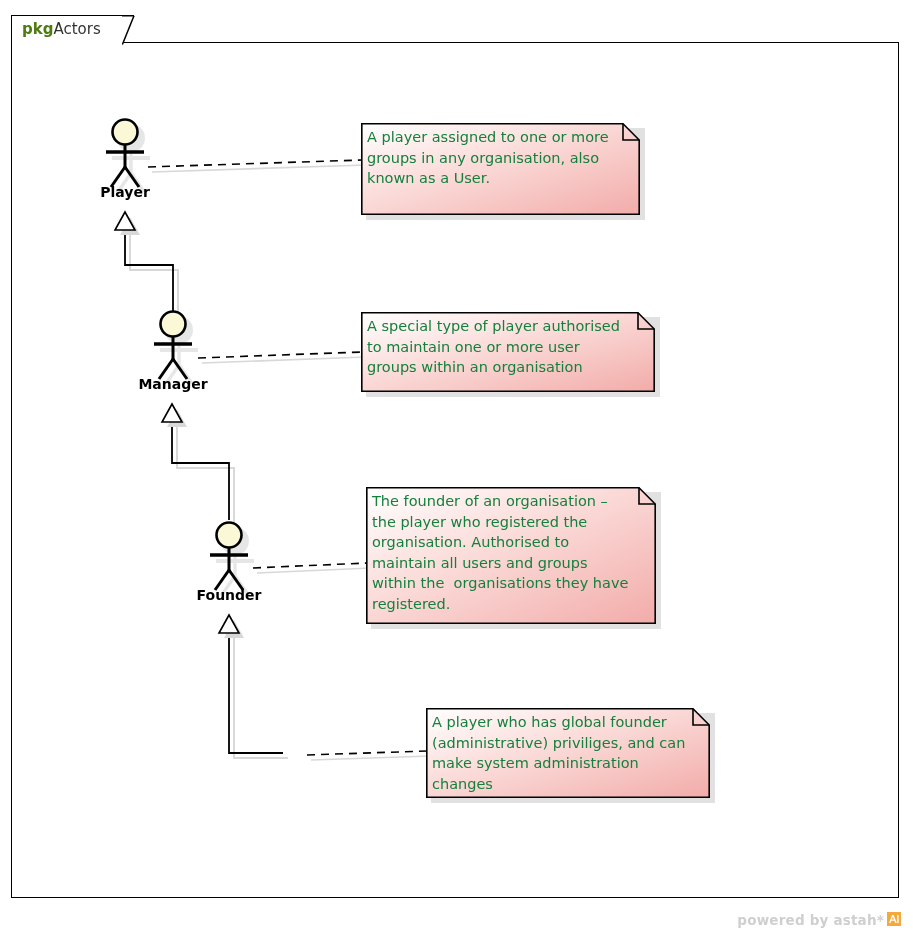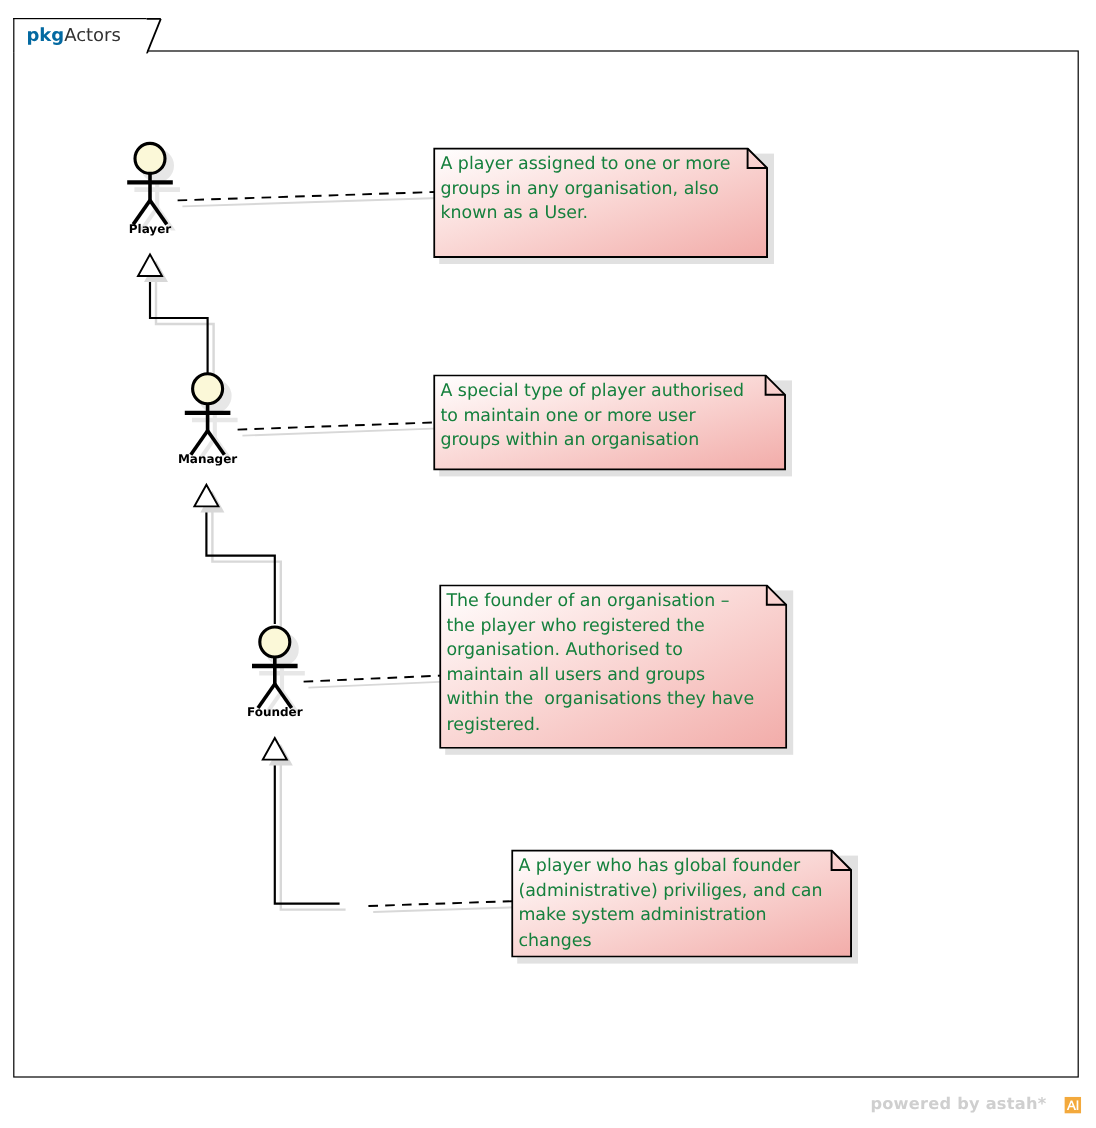--- a/index.html
+++ b/index.html
@@ -59,40 +59,40 @@
     left: 22px;
     top: 19px;
     font-size: 15px;
     color: #1a1a1a;
     white-space: nowrap;
     z-index: 4;
     line-height: 20px;
   }
   .pkg-label .kw {
     font-weight: bold;
-    color: #0369a1;
+    color: #4d7c0f;
   }
   .pkg-label .nm {
     font-weight: normal;
     color: #333;
   }
 
   
   .actor {
     position: absolute;
     width: 90px;
     height: 100px;
   }
   .actor svg { display: block; }
   .actor-label {
     position: absolute;
     left: 50%;
     transform: translateX(-50%);
     top: 72px;
-    font-size: 10px;
+    font-size: 14px;
     font-weight: bold;
     color: #000;
     white-space: nowrap;
     line-height: 16px;
   }
 
   
   .note {
     position: absolute;
     box-sizing: border-box;
@@ -131,22 +131,22 @@
     height: 940px;
     pointer-events: none;
   }
 
   
   .watermark {
     position: absolute;
     right: 12px;
     bottom: 12px;
     display: flex;
-    align-items: flex-end;
-    gap: 14px;
+    align-items: flex-start;
+    gap: 2px;
     font-size: 13.5px;
     font-weight: bold;
     color: #cfcfcf;
     letter-spacing: .2px;
     white-space: nowrap;
   }
   .watermark .astah-logo {
     display: inline-block;
     width: 14px;
     height: 14px;

